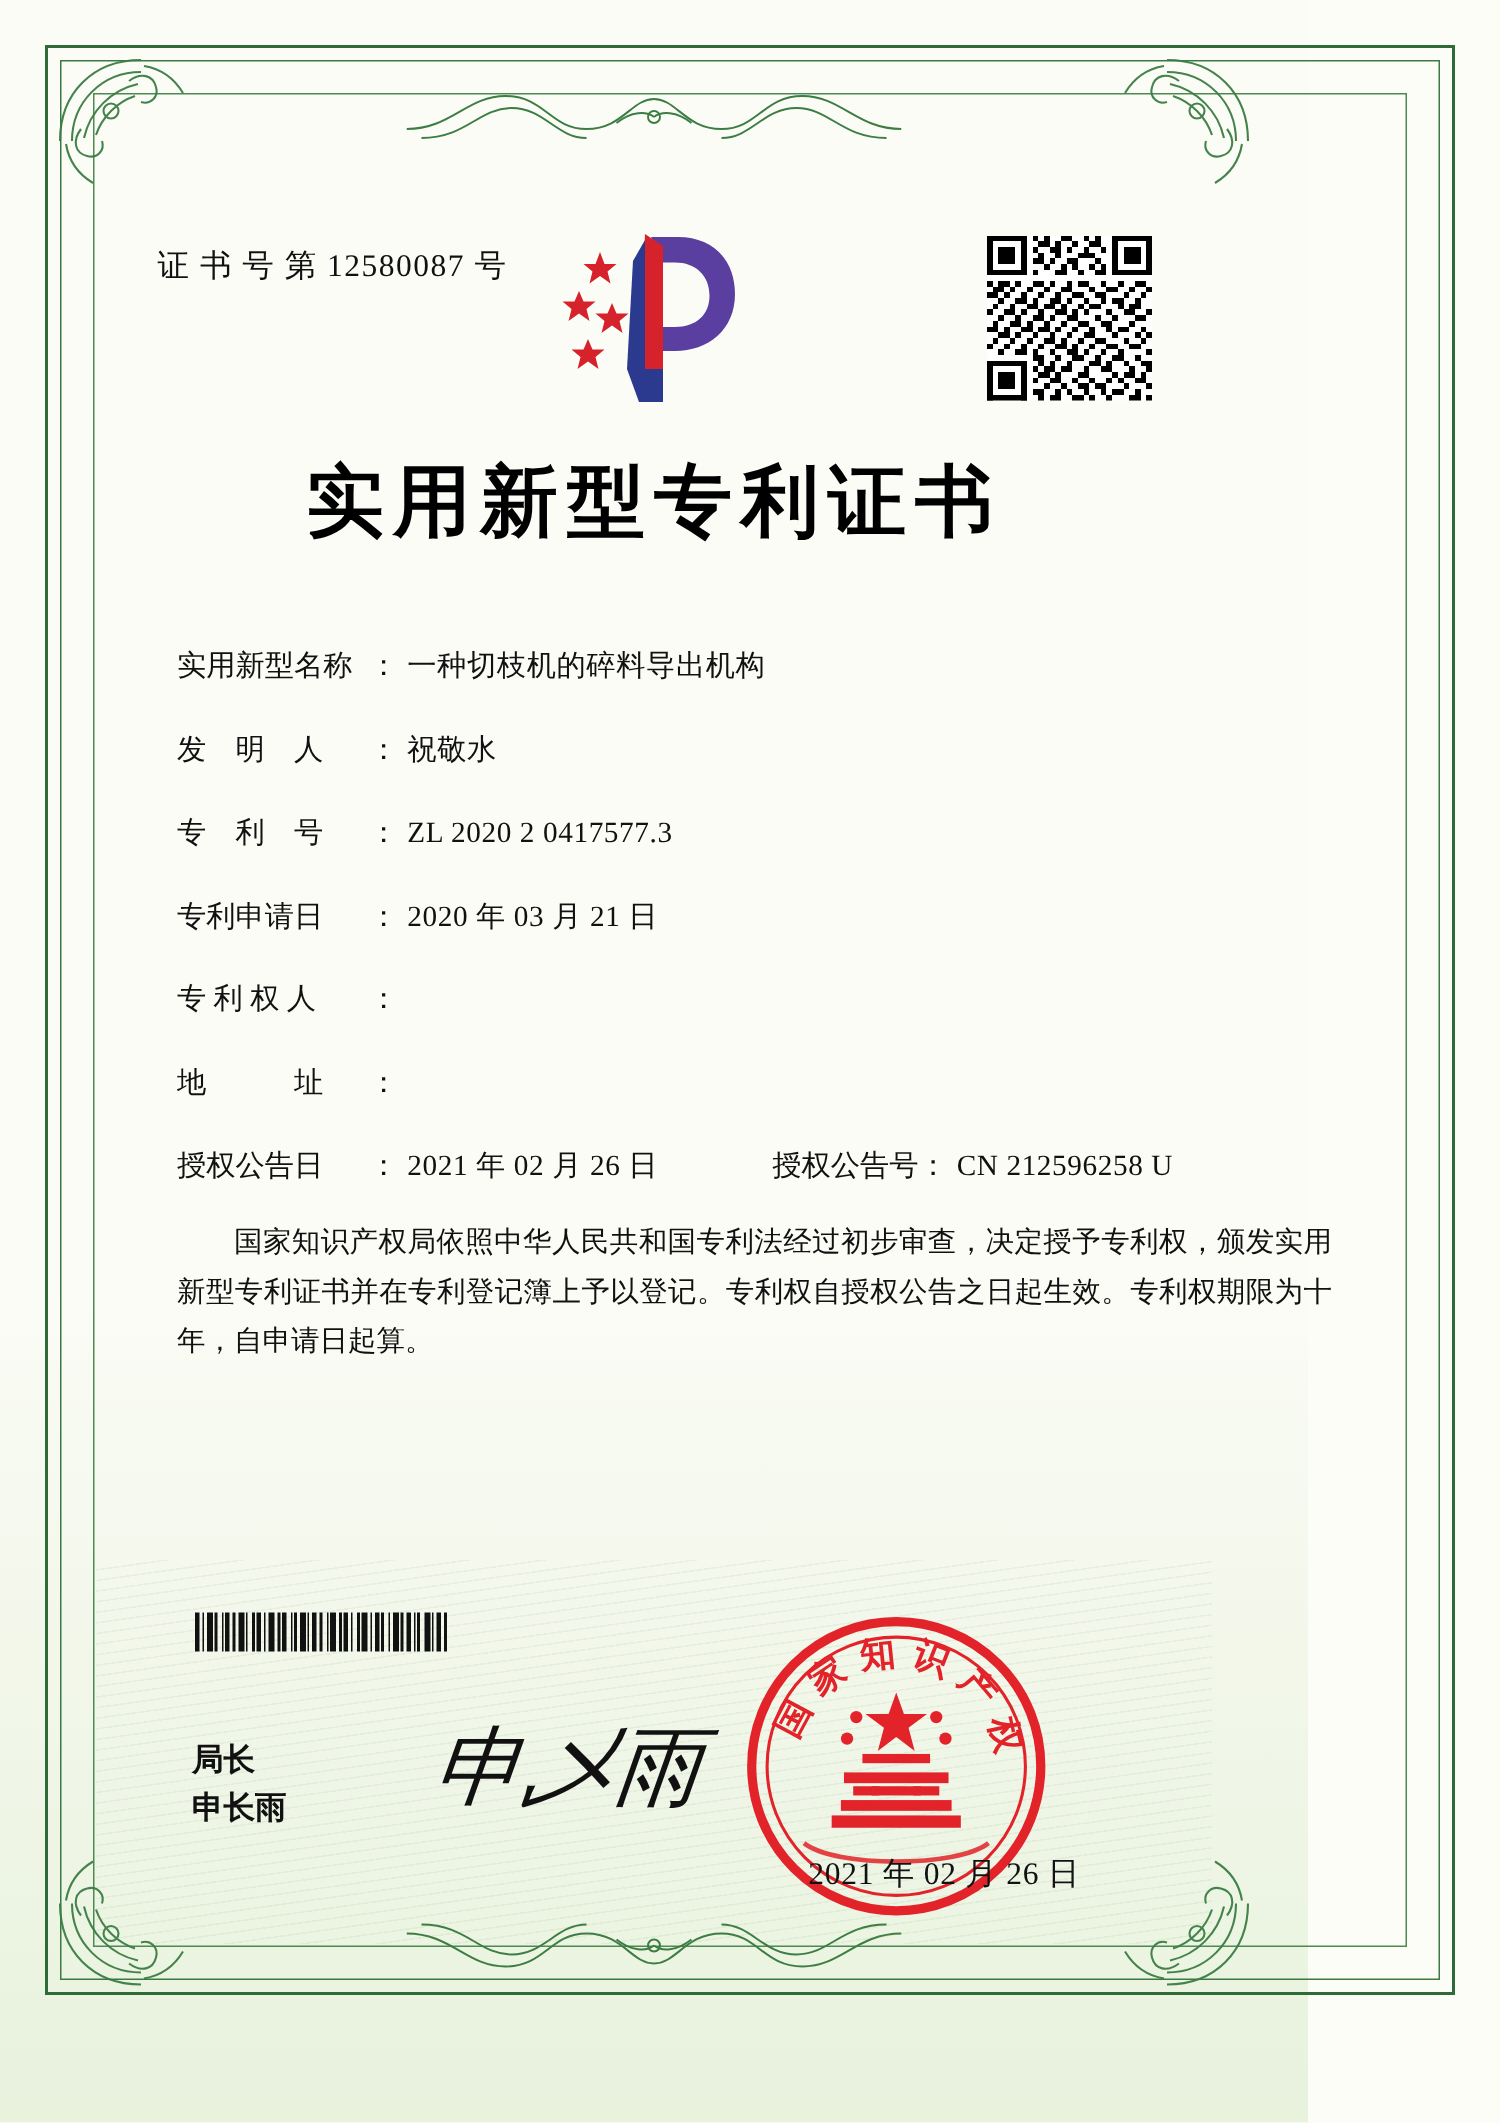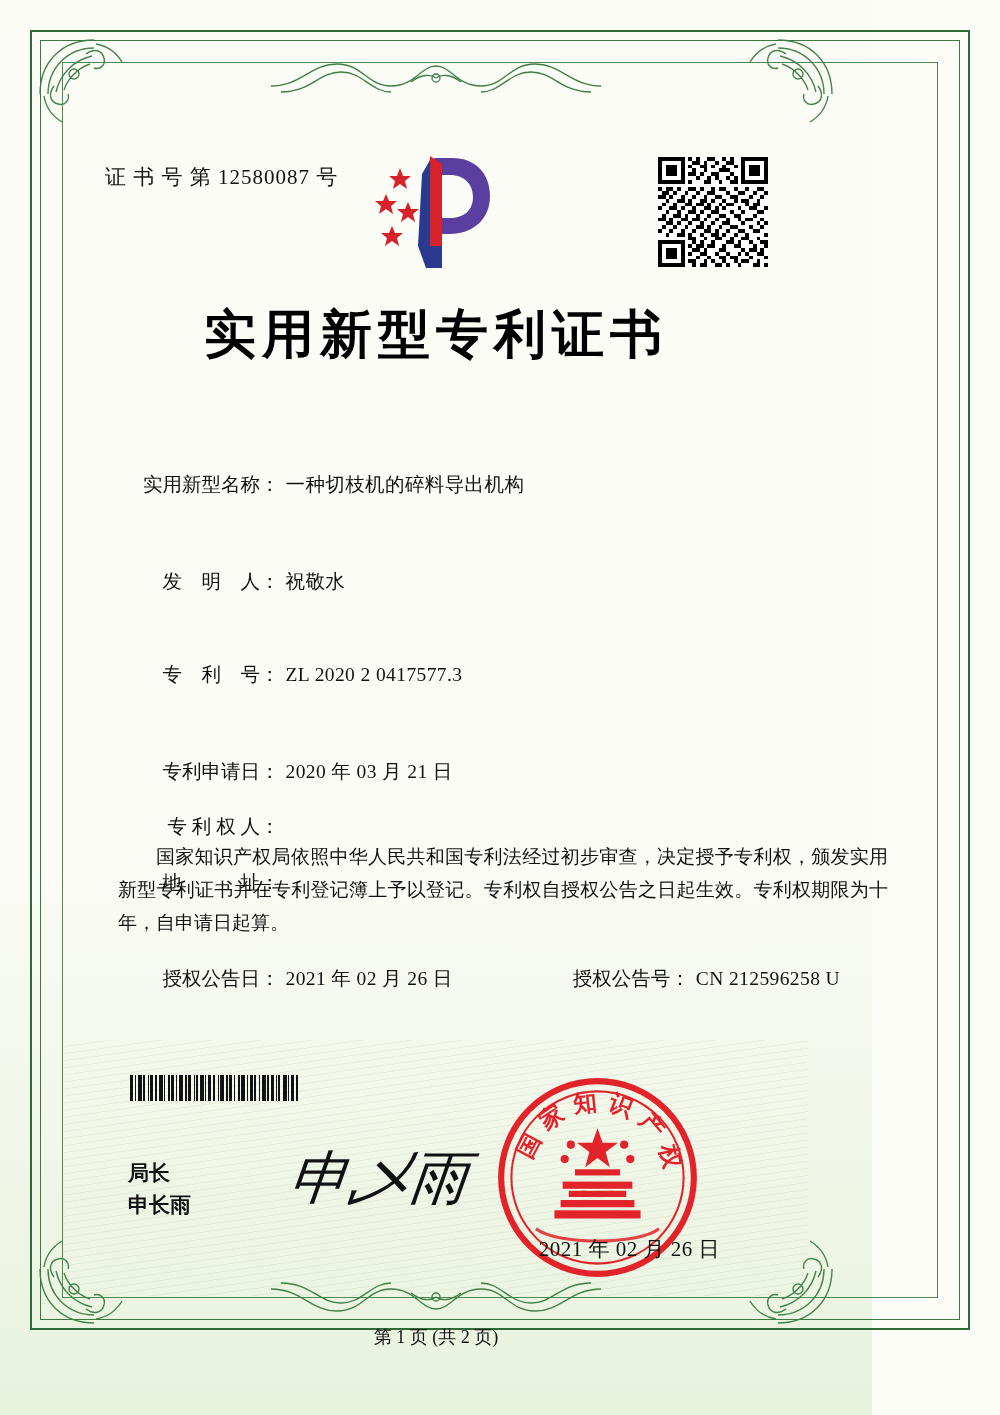--- a/index.html
+++ b/index.html
@@ -112,50 +112,49 @@
     font-size: 52px;
     font-weight: bold;
     letter-spacing: 6px;
     color: #000;
     font-family: "DejaVu Serif", "Liberation Serif", serif;
   }
 
   
   .fields {
     position: absolute;
-    left: 132px;
+    left: 118px;
     top: 430px;
     width: 790px;
-    text-align: right;
   }
   .field-row {
     display: flex;
     align-items: baseline;
     font-size: 19.5px;
     margin-bottom: 28.5px;
     color: #111;
     white-space: nowrap;
   }
   .field-label {
     width: 128px;
     display: inline-block;
     letter-spacing: 0;
   }
   .field-colon { margin-right: 6px; }
-  .field-value { letter-spacing: .4px; margin-top: 41px; }
+  .field-value { letter-spacing: .4px; }
 
   .field-row.dual .second-label {
-    margin-left: 120px;
+    margin-left: 76px;
   }
 
   
   .para-block {
     position: absolute;
     left: 118px;
-    top: 840px;
+    top: 812px;
     width: 770px;
     font-size: 19px;
     line-height: 33px;
     color: #111;
     text-align: justify;
   }
   .para { text-indent: 2em; margin: 0 0 2px 0; }
 
   
   .barcode {
@@ -741,14 +740,13 @@
         <textPath href="#sealArc" startOffset="8%">国家知识产权局</textPath>
       </text>
       <g stroke="#e2232a" stroke-width="3" fill="none" opacity=".85">
         <path d="M40 150 C60 166 140 166 160 150"></path>
       </g>
     </svg>
   </div>
 
   <div class="seal-date">2021 年 02 月 26 日</div>
 
-  <div class="page-num">第 1 页 (共 2 页)</div>
 </div>
 
 </body></html>

